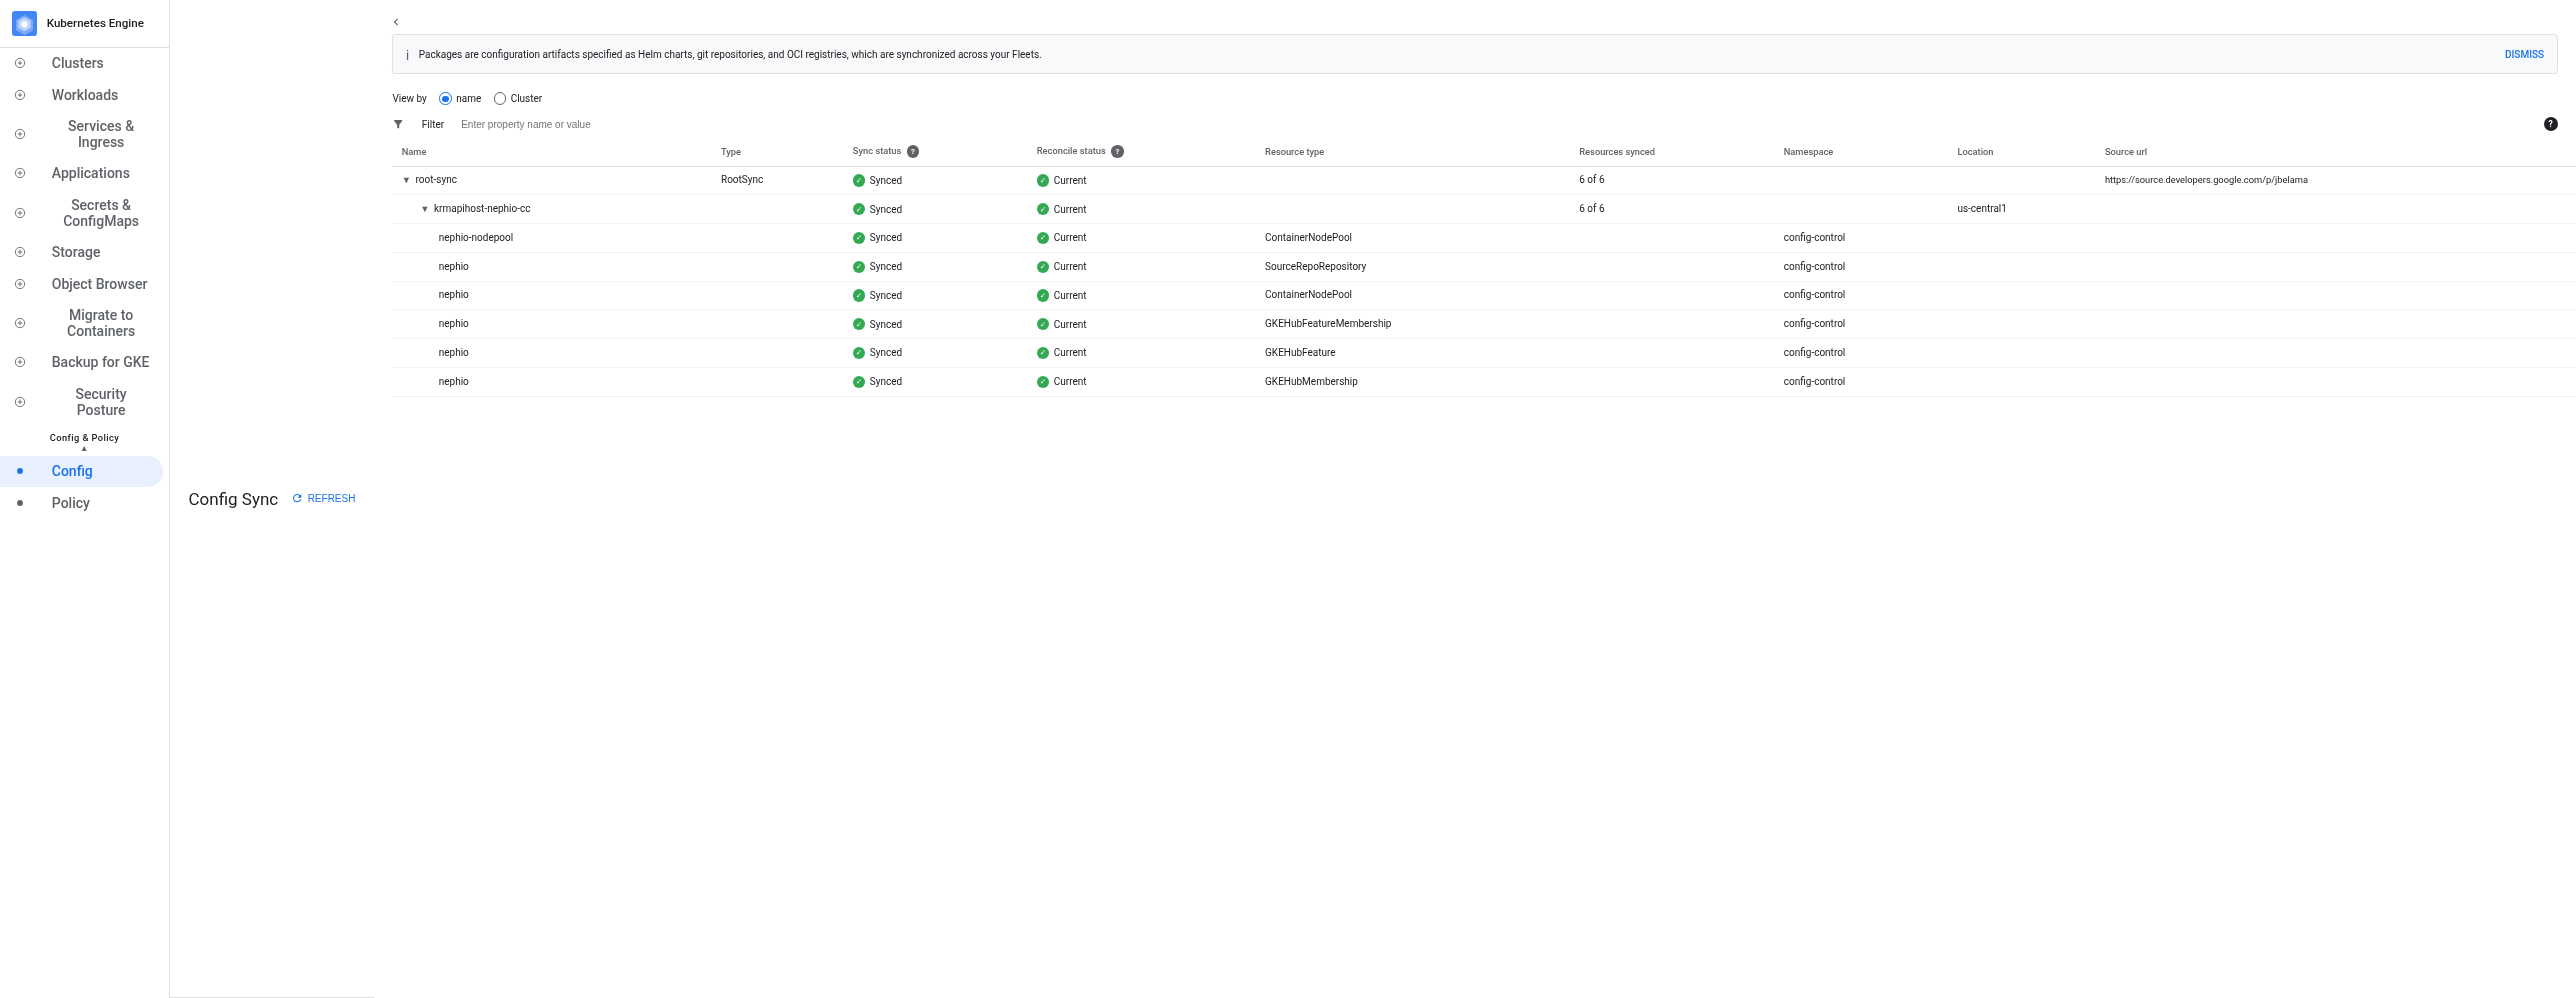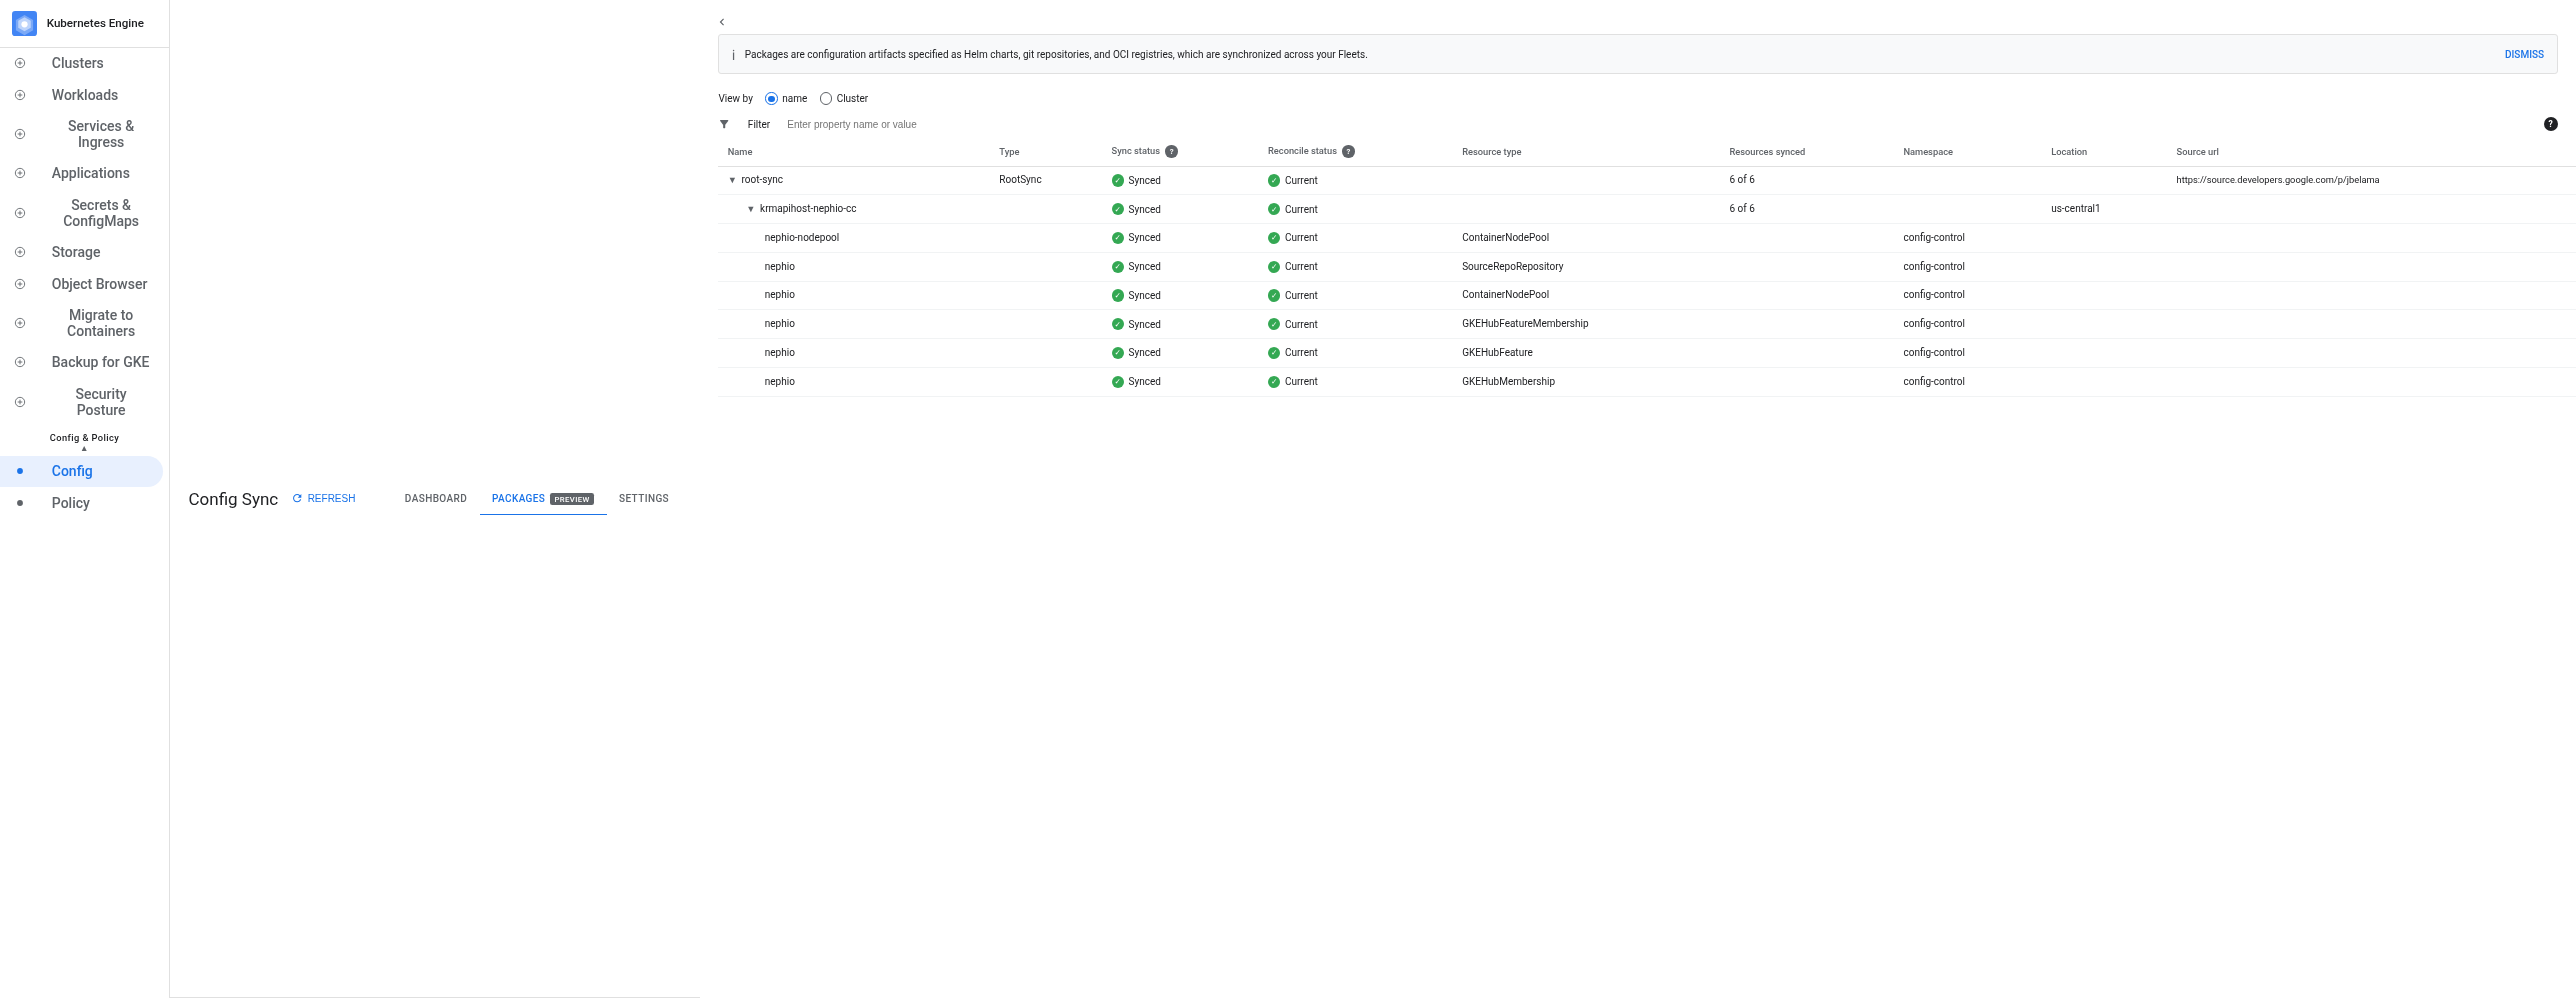--- a/index.html
+++ b/index.html
@@ -200,27 +200,20 @@
   <div class="page-header">
     <h1 class="page-title">Config Sync</h1>
     <button class="refresh-btn">
       <svg width="12.4" height="12.4" viewBox="0 0 24 24" fill="#1a73e8">
           <path d="M17.65 6.35A7.958 7.958 0 0012 4c-4.42 0-7.99 3.58-7.99 8s3.57 8 7.99 8c3.73 0 6.84-2.55 7.73-6h-2.08A5.99 5.99 0 0112 18c-3.31 0-6-2.69-6-6s2.69-6 6-6c1.66 0 3.14.69 4.22 1.78L13 11h7V4l-2.35 2.35z"></path>
         </svg>
       <span>REFRESH</span>
     </button>
   </div>
 
-  <div class="tabs">
-    <div id="tabs-container" style="display: flex;">
-        <div class="tab"><span>DASHBOARD</span></div>
-        <div class="tab active"><span>PACKAGES</span><span class="tab-badge">PREVIEW</span></div>
-        <div class="tab"><span>SETTINGS</span></div>
-      </div>
-  </div>
 
   <div class="content">
 
     <div class="collapse-btn">
       <svg width="14" height="14" viewBox="0 0 24 24" fill="#5f6368">
           <path d="M15.41 16.59L10.83 12l4.58-4.59L14 6l-6 6 6 6 1.41-1.41z"></path>
         </svg>
     </div>
 
     <div class="info-banner">

